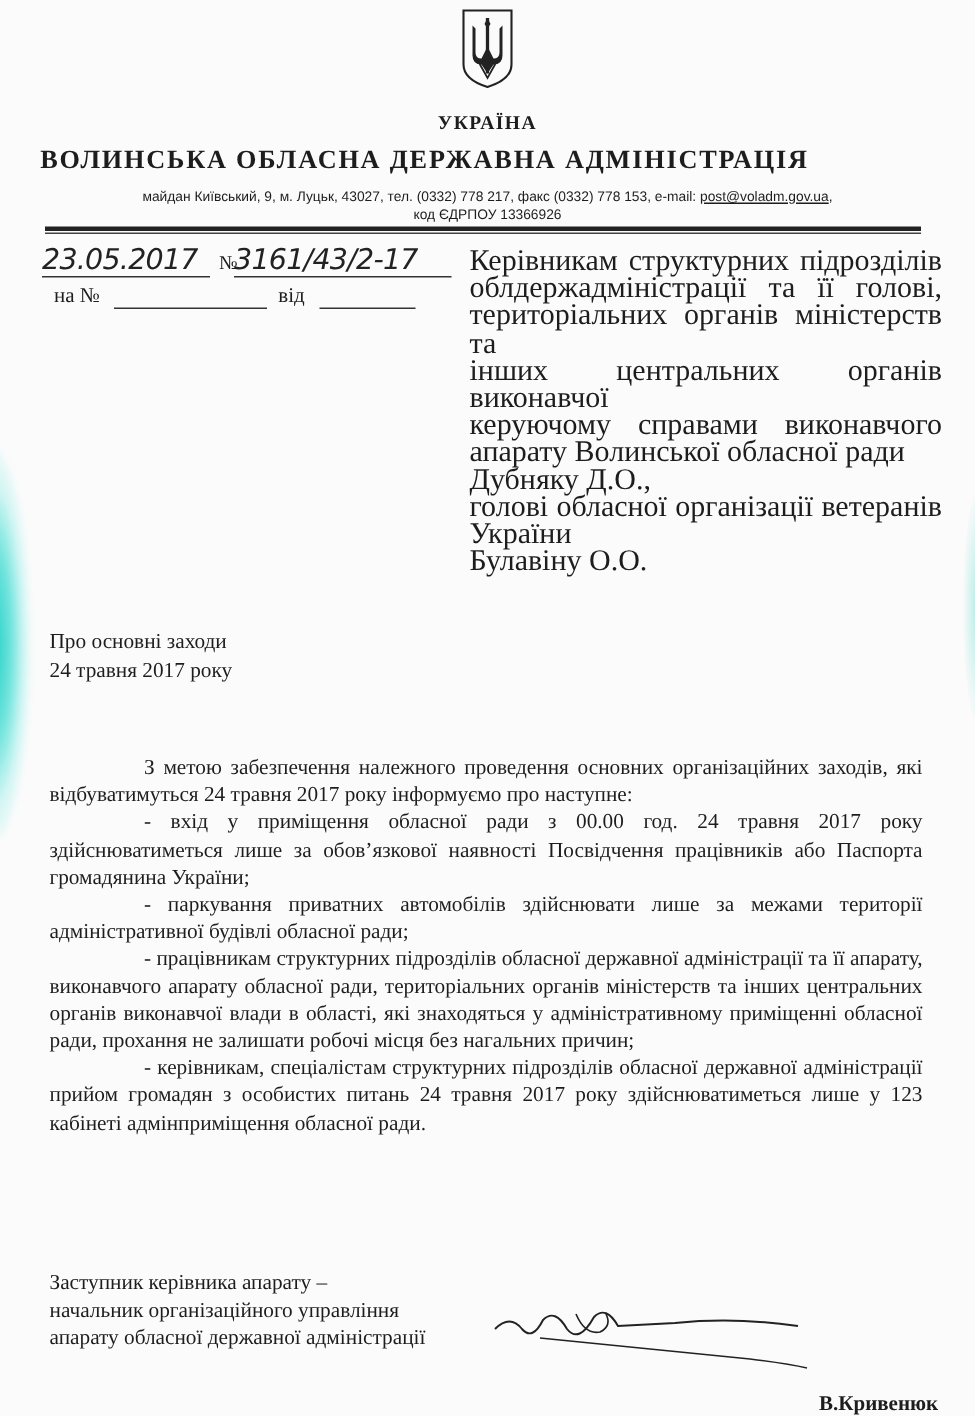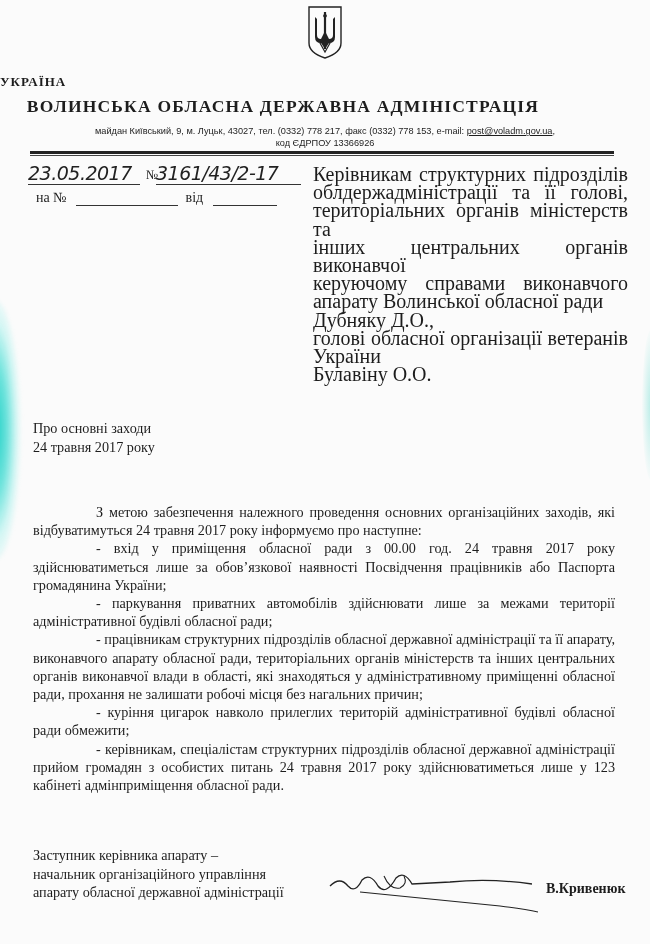--- a/index.html
+++ b/index.html
@@ -17,21 +17,21 @@
     }
     .glow-right {
       position: absolute; right: -10px; top: 330px; width: 18px; height: 150px;
       background: radial-gradient(ellipse at center, rgba(130,225,215,0.55) 0%, rgba(255,255,255,0) 75%);
       border-radius: 50%;
     }
     .coat {
       position: absolute; left: 307px; top: 5px; width: 36px; height: 55px;
     }
     .country {
-      position: absolute; top: 74px; left: 0; width: 650px; 
+      position: absolute; top: 74px; left: 0; width: 650px; text-align: center;
       font-weight: bold; font-size: 13px; letter-spacing: 1px;
     }
     .org {
       position: absolute; top: 96px; left: 0; width: 566px; text-align: center;
       font-weight: bold; font-size: 17.5px; letter-spacing: 1.2px;
     }
     .contacts {
       position: absolute; top: 125px; left: 0; width: 650px; text-align: center;
       font-family: "Liberation Sans", "DejaVu Sans", sans-serif;
       font-size: 9.2px; line-height: 12px;
@@ -70,21 +70,21 @@
       position: absolute; left: 33px; top: 484px; width: 582px;
       font-size: 14.2px; line-height: 18.2px; margin-top: 19px;
     }
     .body p { margin: 0; text-align: justify; }
     .body .indent { text-indent: 63px; }
 
     .sign {
       position: absolute; left: 33px; top: 846px; font-size: 14.2px; line-height: 18.5px;
     }
     .signer {
-      position: absolute; left: 546px; top: 881px; font-size: 14px; font-weight: bold; text-align: right;
+      position: absolute; left: 546px; top: 929px; font-size: 14px; font-weight: bold; text-align: right;
     }
     .signature {
       position: absolute; left: 300px; top: 868px; width: 260px; height: 50px;
     }
   </style>
 </head>
 <body>
 
 <div class="glow-left"></div>
 <div class="glow-right"></div>
@@ -135,21 +135,20 @@
 <div class="subject">
   <div>Про основні заходи</div>
   <div>24 травня 2017 року</div>
 </div>
 
 <div class="body">
   <p class="indent">З метою забезпечення належного проведення основних організаційних заходів, які відбуватимуться 24 травня 2017 року інформуємо про наступне:</p>
   <p class="indent">- вхід у приміщення обласної ради з 00.00 год. 24 травня 2017 року здійснюватиметься лише за обов’язкової наявності Посвідчення працівників або Паспорта громадянина України;</p>
   <p class="indent">- паркування приватних автомобілів здійснювати лише за межами території адміністративної будівлі обласної ради;</p>
   <p class="indent">- працівникам структурних підрозділів обласної державної адміністрації та її апарату, виконавчого апарату обласної ради, територіальних органів міністерств та інших центральних органів виконавчої влади в області, які знаходяться у адміністративному приміщенні обласної ради, прохання не залишати робочі місця без нагальних причин;</p>
-  <p class="indent">- куріння цигарок навколо прилеглих територій адміністративної будівлі обласної ради обмежити;</p>
   <p class="indent">- керівникам, спеціалістам структурних підрозділів обласної державної адміністрації прийом громадян з особистих питань 24 травня 2017 року здійснюватиметься лише у 123 кабінеті адмінприміщення обласної ради.</p>
 </div>
 
 <div class="sign">
   <div>Заступник керівника апарату –</div>
   <div>начальник організаційного управління</div>
   <div>апарату обласної державної адміністрації</div>
 </div>
 <svg class="signature" viewBox="0 0 260 50">
   <path d="M30 18 Q40 8 48 18 Q55 26 62 12 Q70 4 78 18 Q86 28 96 10 Q104 2 112 16 L150 14 Q190 10 232 16" fill="none" stroke="#222" stroke-width="1.3"></path>

